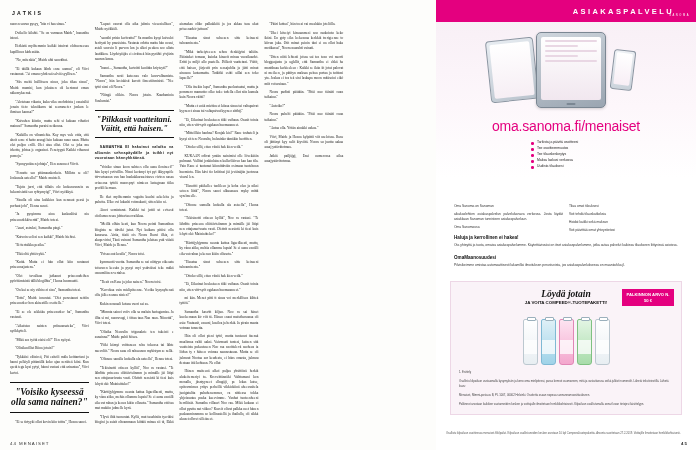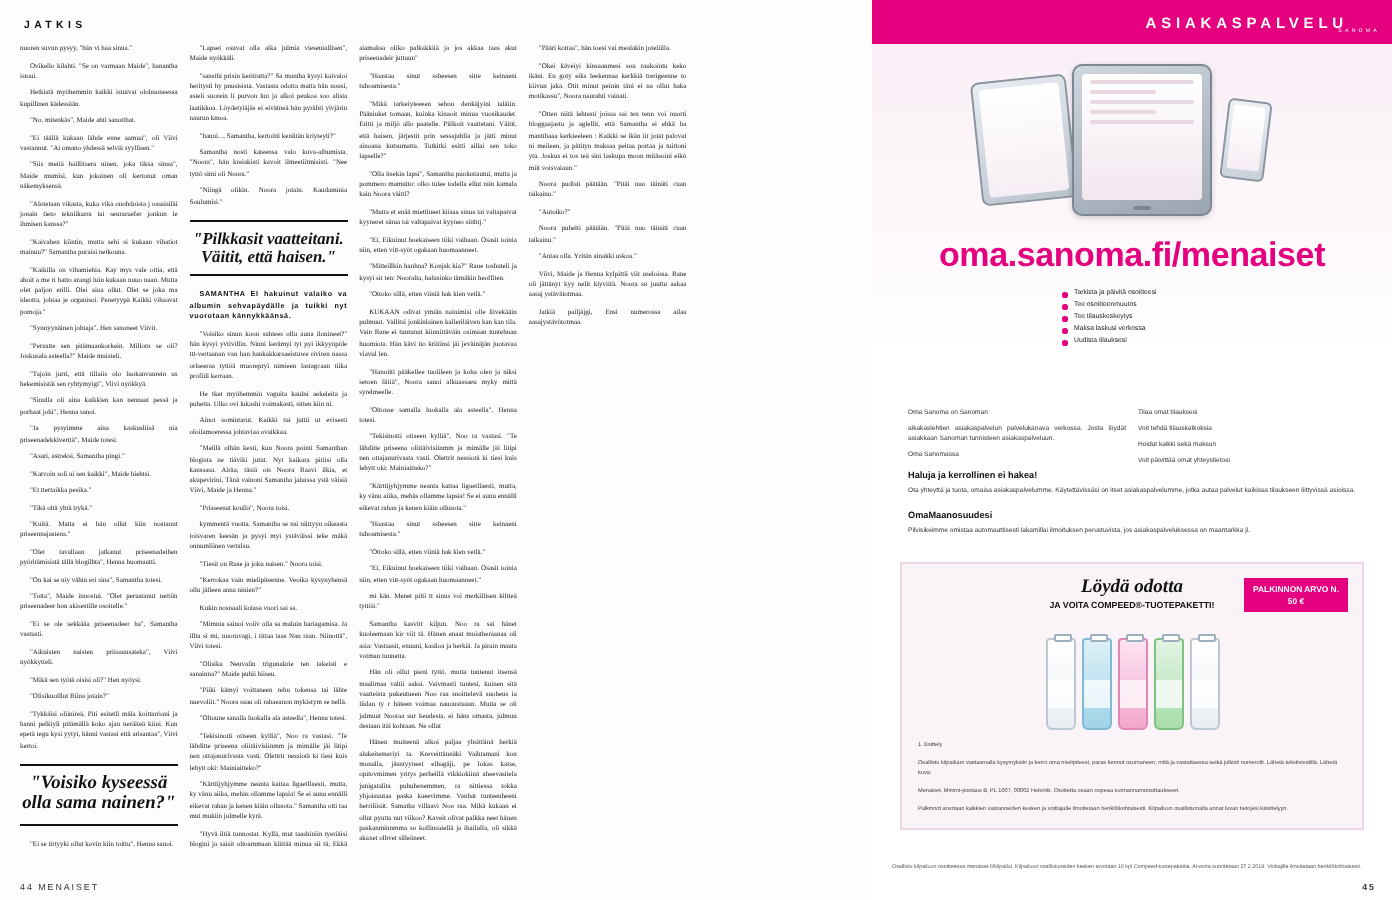--- a/index.html
+++ b/index.html
@@ -108,21 +108,21 @@
     width:22px; height:40px; border-radius:3px; margin-left:6px;
     background:linear-gradient(160deg,#f0f3f6,#c6cfd8);
     border:1px solid #8a95a1; position:relative; transform:rotate(7deg);
   }
   .phone .screen { position:absolute; inset:2px 2px 4px 2px; border-radius:1.5px;
     background:linear-gradient(180deg,#ffffff,#f7eef5); }
 
   .ad-url {
     text-align:center;
     font-family:"Liberation Sans", sans-serif;
-    font-weight:700; font-size:17px; letter-spacing:-0.2px;
+    font-weight:400; font-size:14px; letter-spacing:-0.2px;
     color:#e4007f; margin-top:2px;
   }
   .ad-bullets {
     margin:6px auto 0 auto; width:150px;
     font-family:"Liberation Sans", sans-serif;
     font-size:3.4px; color:#222; line-height:1.75;
   }
   .ad-bullets li { list-style:none; position:relative; padding-left:6px; }
   .ad-bullets li:before {
     content:""; position:absolute; left:0; top:2.4px;
@@ -355,21 +355,21 @@
           <p>Hoidat kaikki sekä maksun</p>
           <p>Voit päivittää omat yhteystietosi</p>
         </div>
         <h4>Haluja ja kerrollinen ei hakea!</h4>
         <p>Ota yhteyttä ja tuota, omaisa asiakaspalvelumme. Käytettävissäsi on itset asiakaspalvelumme, jotka autaa palvelut kaikissa tilaukseen liittyvissä asioissa.</p>
         <h4>OmaMaanosuudesi</h4>
         <p>Pilvisikeimme omistaa automaattisesti lakamillai ilmoituksen perustuvista, jos asiakaspalveluksessa on maantarkka jl.</p>
       </div>
 
       <div class="ad-promo">
-        <div class="promo-title">Löydä odotta</div>
+        <div class="promo-title">Löydä jotain</div>
         <div class="promo-sub">JA VOITA COMPEED®-TUOTEPAKETTI!</div>
 
         <div class="promo-price">PALKINNON ARVO N. 50 €</div>
 
         <div class="promo-products">
           <div class="bottle white">
               <div class="cap"></div>
               <div class="band"></div>
             </div>
           <div class="bottle">

